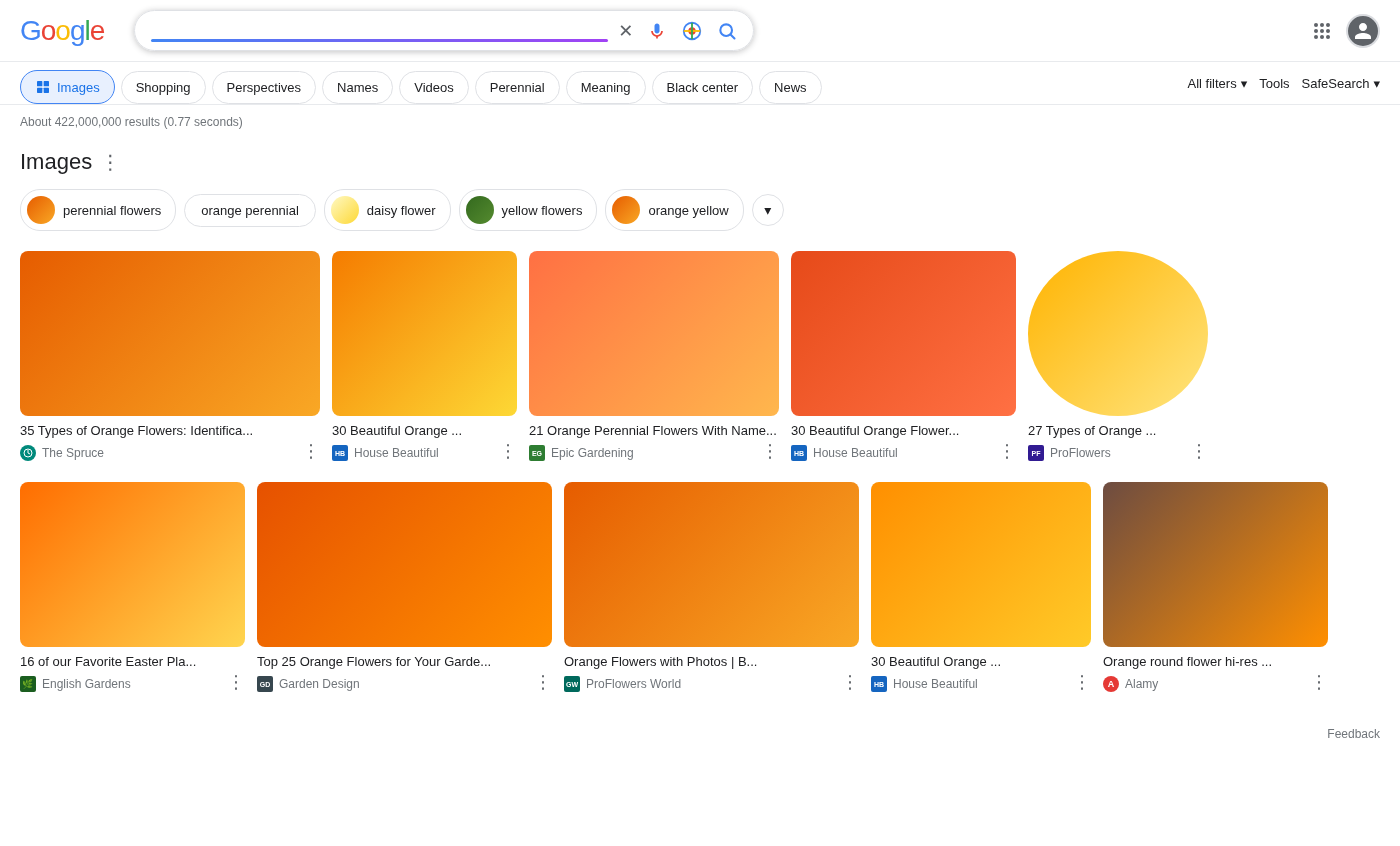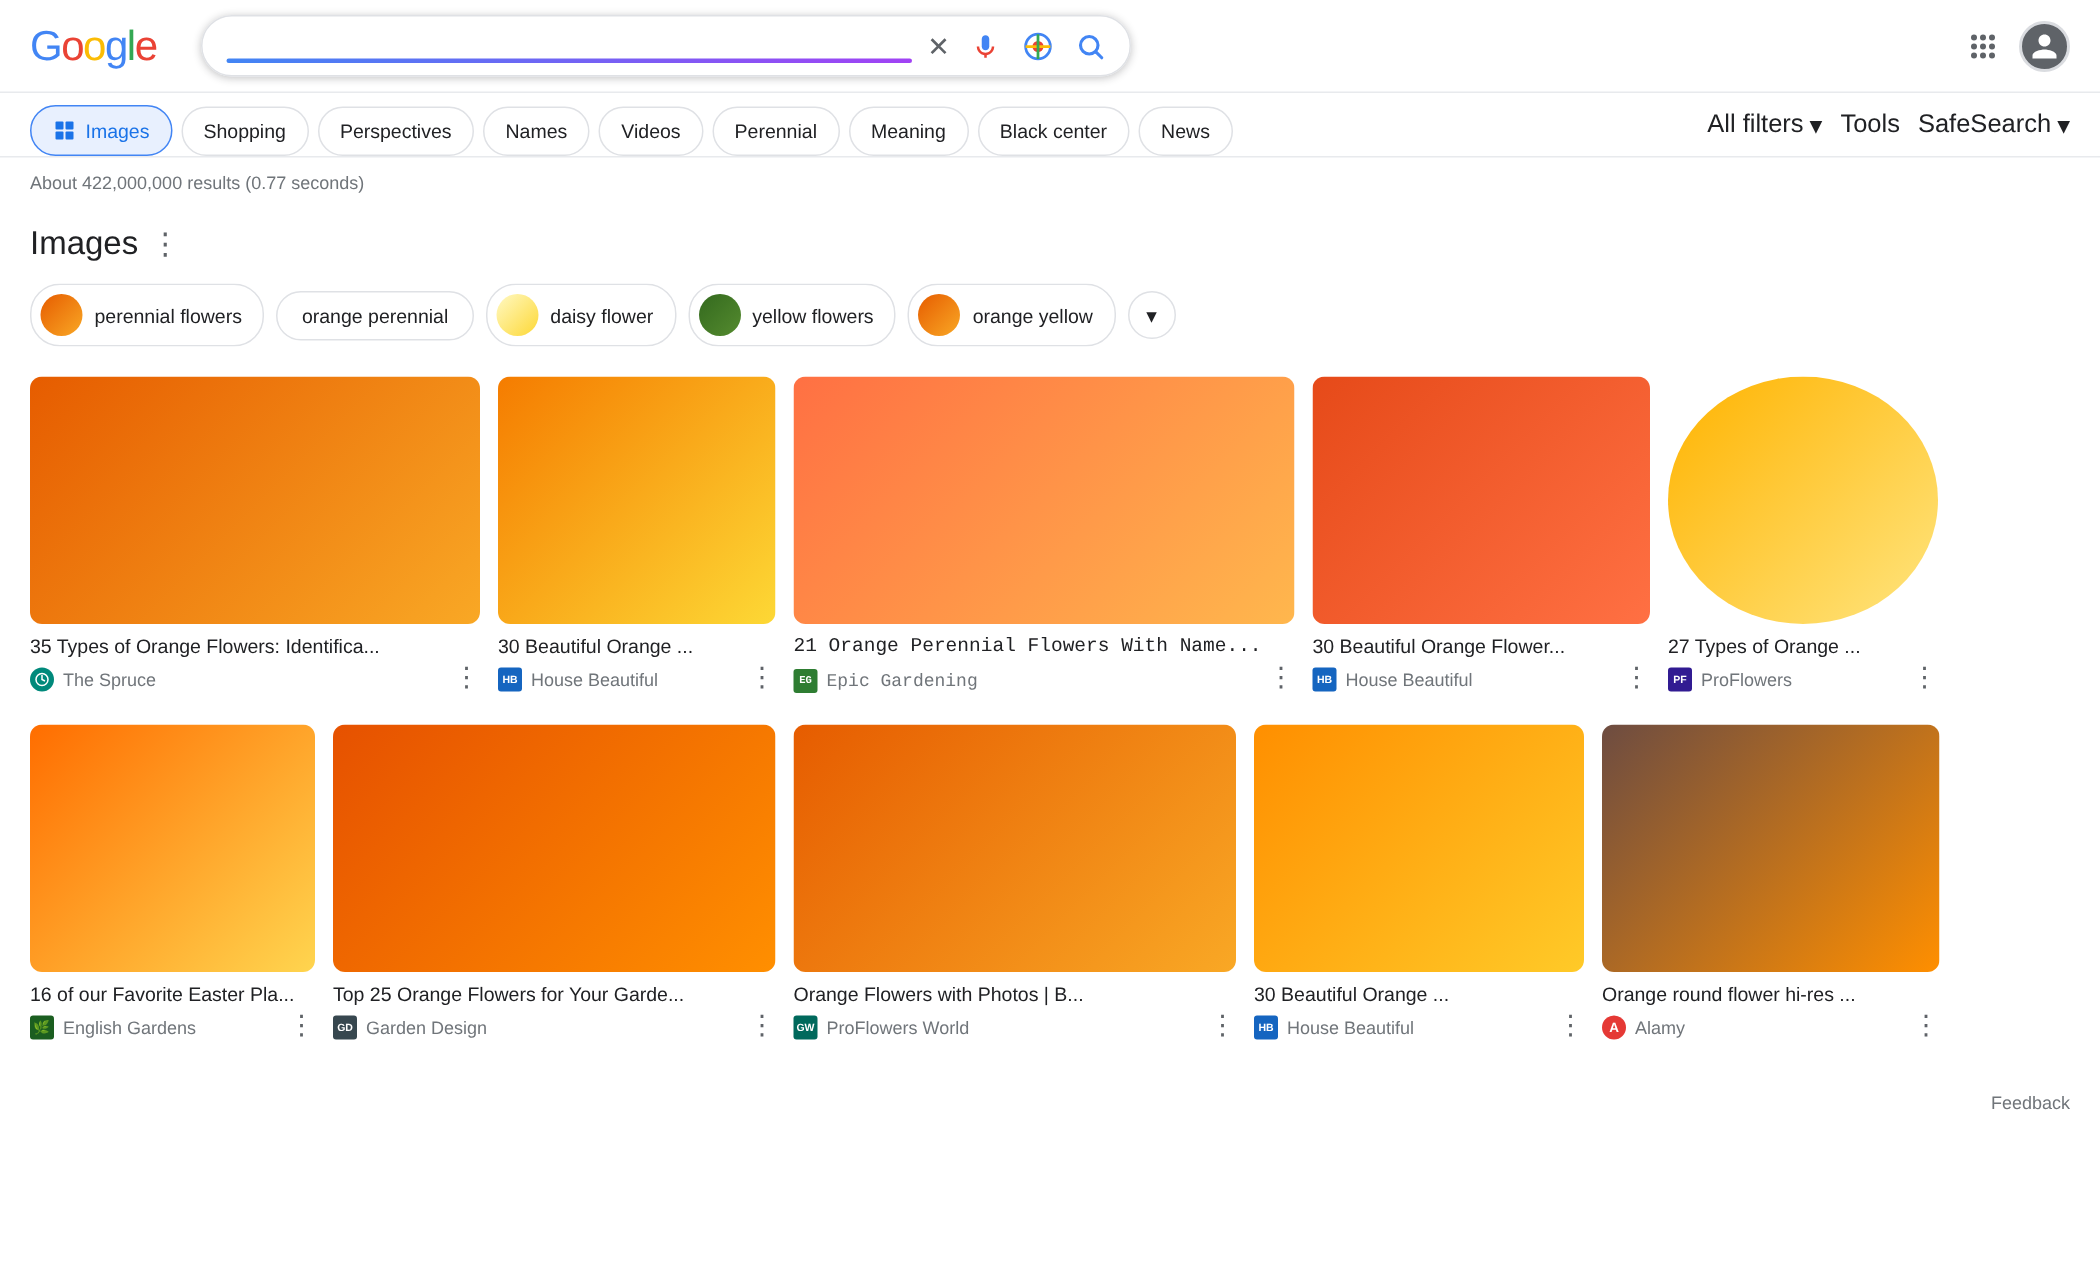--- a/index.html
+++ b/index.html
@@ -23,21 +23,21 @@
     .header-right { display: flex; align-items: center; gap: 16px; margin-left: auto; }
     .grid-icon { display: grid; grid-template-columns: repeat(3, 4px); grid-template-rows: repeat(3, 4px); gap: 2px; cursor: pointer; }
     .grid-dot { width: 4px; height: 4px; background: #5f6368; border-radius: 50%; }
     .avatar { width: 34px; height: 34px; border-radius: 50%; border: 2px solid #dadce0; background: #5f6368; display: flex; align-items: center; justify-content: center; color: white; font-size: 16px; cursor: pointer; }
 
     
     .nav-tabs { display: flex; align-items: center; padding: 8px 20px 0 20px; gap: 6px; border-bottom: 1px solid #e8eaed; }
     .nav-tab { padding: 8px 14px; border: 1px solid #dfe1e5; border-radius: 20px; cursor: pointer; font-size: 13px; color: #202124; background: #fff; white-space: nowrap; display: flex; align-items: center; gap: 6px; }
     .nav-tab.active { background: #e8f0fe; border-color: #4285f4; color: #1a73e8; }
     .nav-filters { display: flex; align-items: center; gap: 12px; margin-left: auto; padding-bottom: 8px; }
-    .filter-btn { background: none; border: none; cursor: pointer; font-size: 17px; color: #202124; display: flex; align-items: center; gap: 4px; }
+    .filter-btn { background: none; border: none; cursor: pointer; font-size: 13px; color: #202124; display: flex; align-items: center; gap: 4px; }
 
     
     .results-info { padding: 10px 20px; font-size: 12px; color: #70757a; }
 
     
     .images-section { padding: 10px 20px; }
     .images-header { display: flex; align-items: center; gap: 8px; margin-bottom: 14px; }
     .images-title { font-size: 22px; font-weight: 400; color: #202124; }
     .images-menu-icon { color: #5f6368; cursor: pointer; font-size: 20px; }
 
@@ -58,29 +58,29 @@
     .source-logo { width: 16px; height: 16px; border-radius: 2px; display: flex; align-items: center; justify-content: center; font-size: 9px; font-weight: bold; color: white; }
     .source-name { font-size: 12px; color: #70757a; }
     .card-menu { margin-left: auto; color: #5f6368; font-size: 18px; cursor: pointer; }
     .card-source-row { display: flex; }
 
     
     .row1-card1 { width: 300px; }
     .row1-card1 .img-wrapper { height: 165px; }
     .row1-card2 { width: 185px; }
     .row1-card2 .img-wrapper { height: 165px; }
-    .row1-card3 { width: 334px; font-family: Liberation Mono, monospace; }
+    .row1-card3 { width: 250px; }
     .row1-card3 .img-wrapper { height: 165px; }
     .row1-card4 { width: 225px; }
     .row1-card4 .img-wrapper { height: 165px; }
     .row1-card5 { width: 180px; }
     .row1-card5 .img-wrapper { height: 165px; border-radius: 50%; }
 
     
-    .row2-card1 { width: 190px; }
+    .row2-card1 { width: 225px; }
     .row2-card1 .img-wrapper { height: 165px; }
     .row2-card2 { width: 295px; }
     .row2-card2 .img-wrapper { height: 165px; }
     .row2-card3 { width: 295px; }
     .row2-card3 .img-wrapper { height: 165px; }
     .row2-card4 { width: 220px; }
     .row2-card4 .img-wrapper { height: 165px; }
     .row2-card5 { width: 225px; }
     .row2-card5 .img-wrapper { height: 165px; }
 

